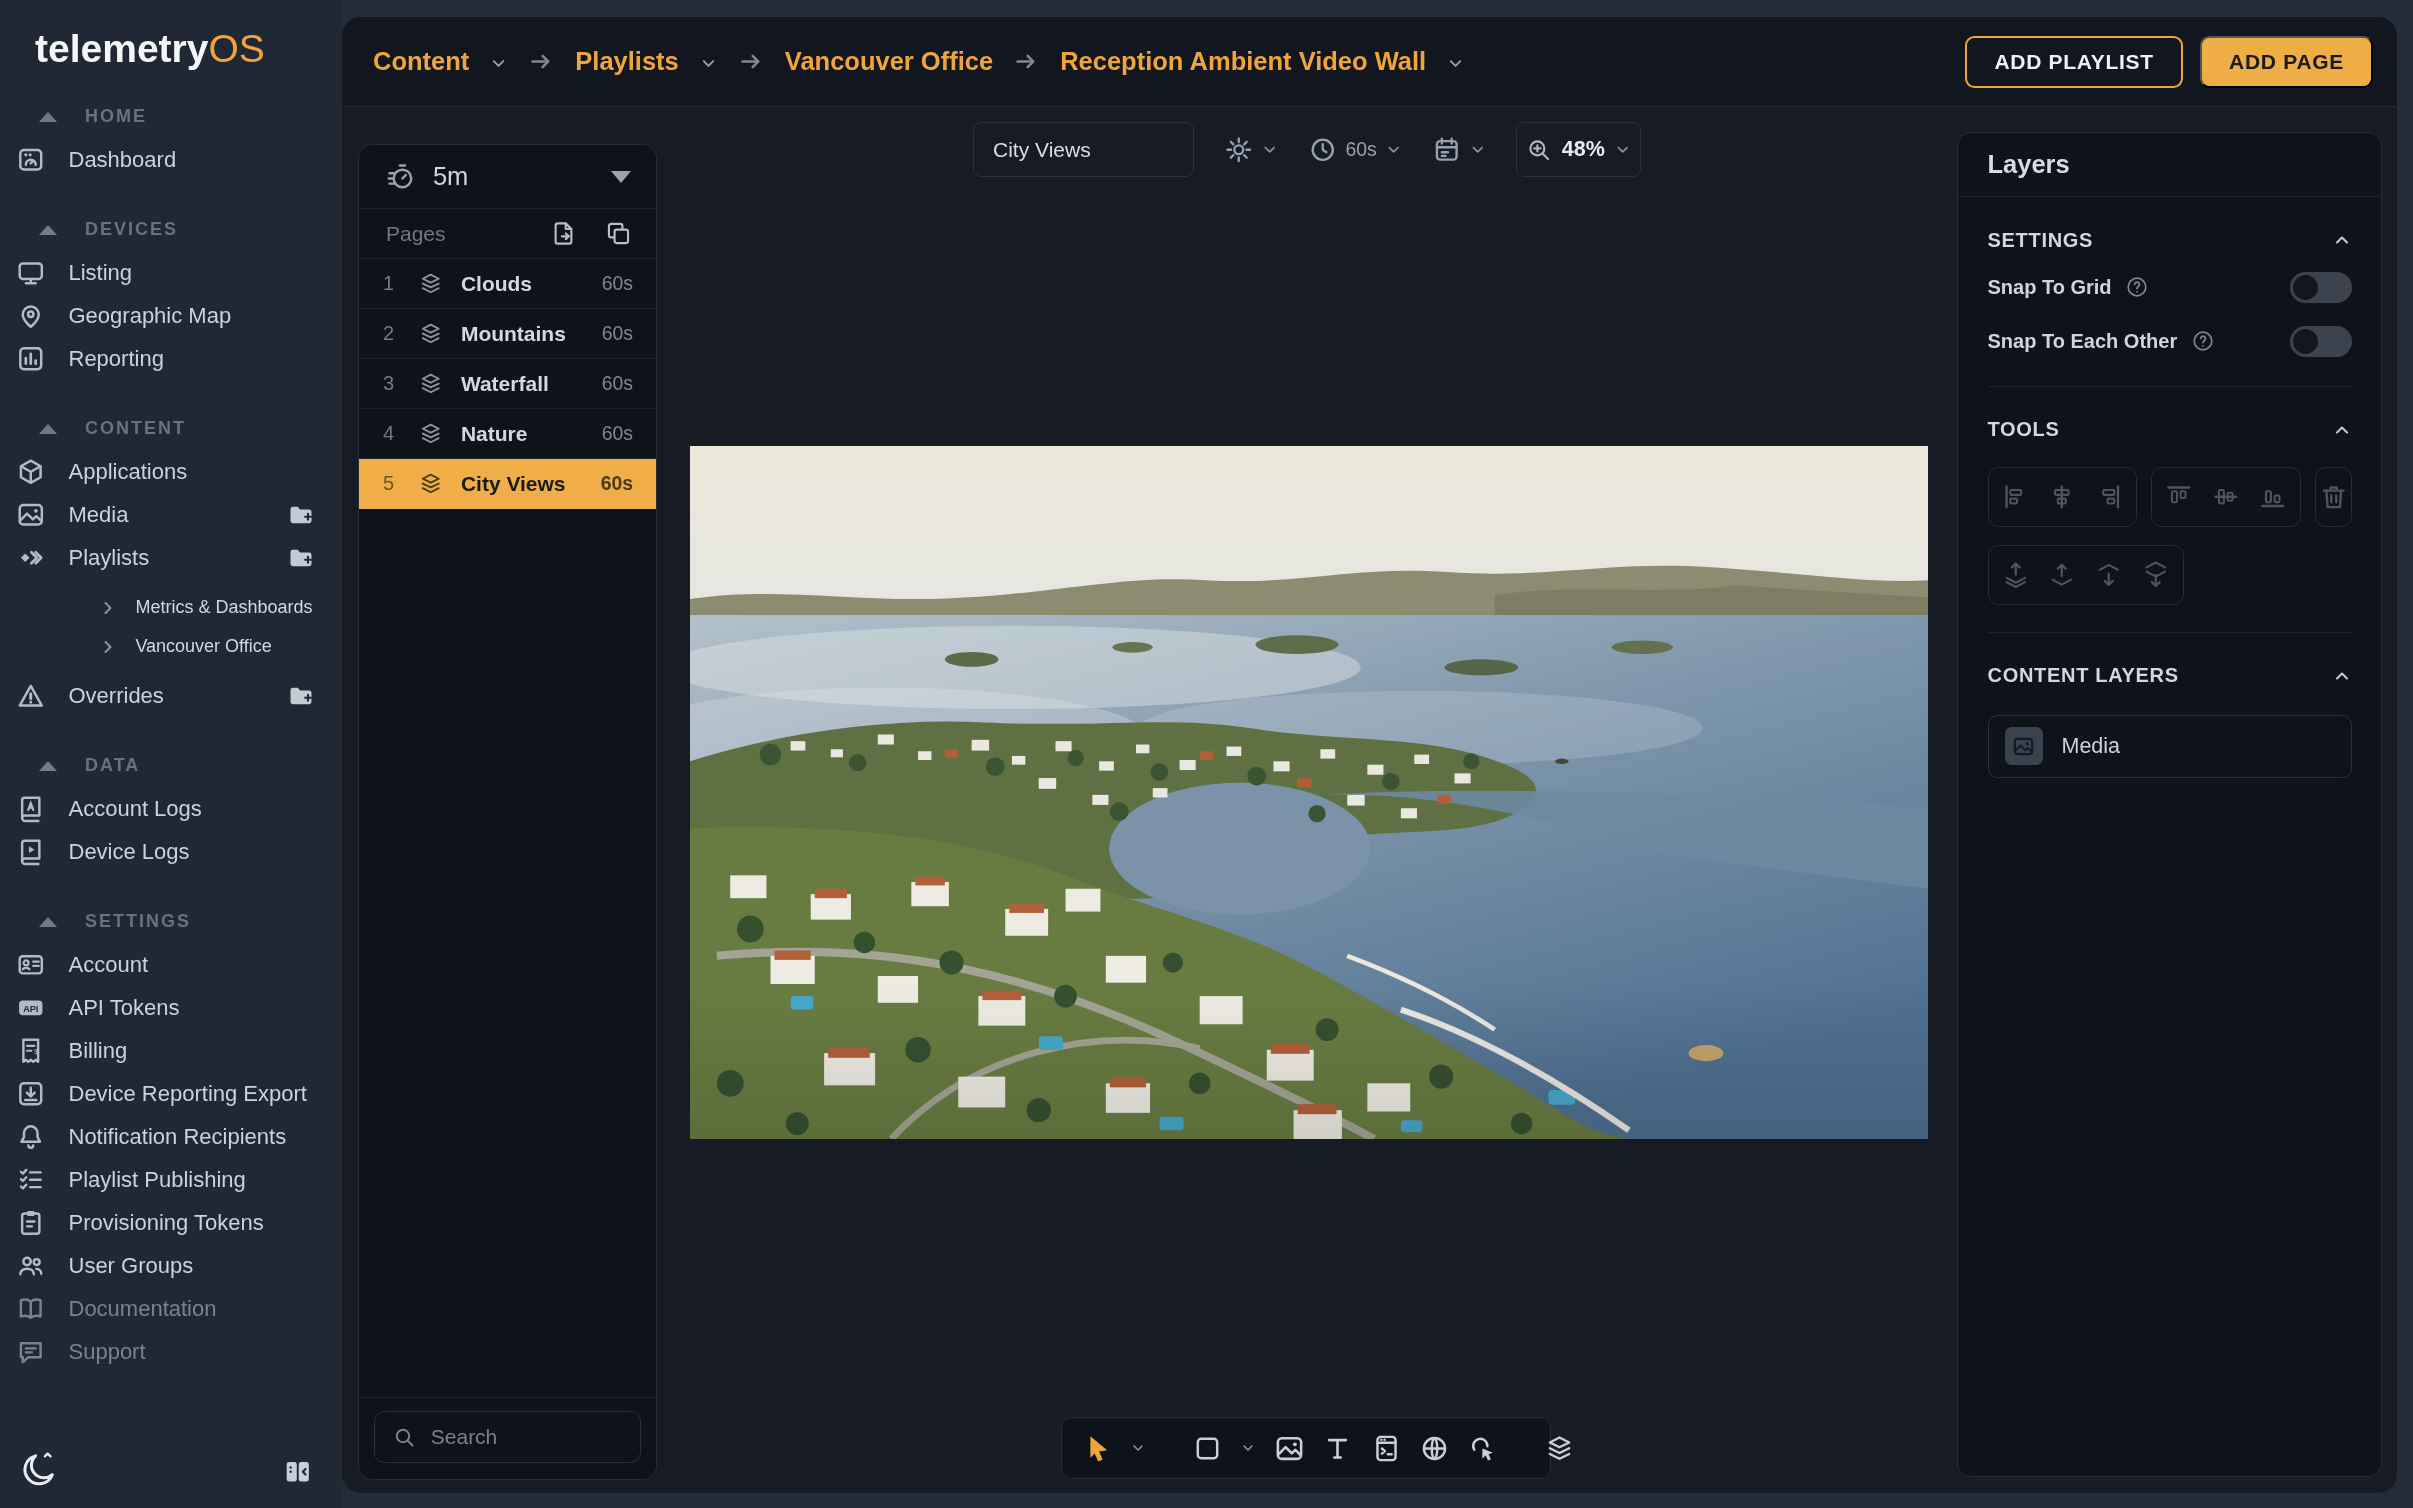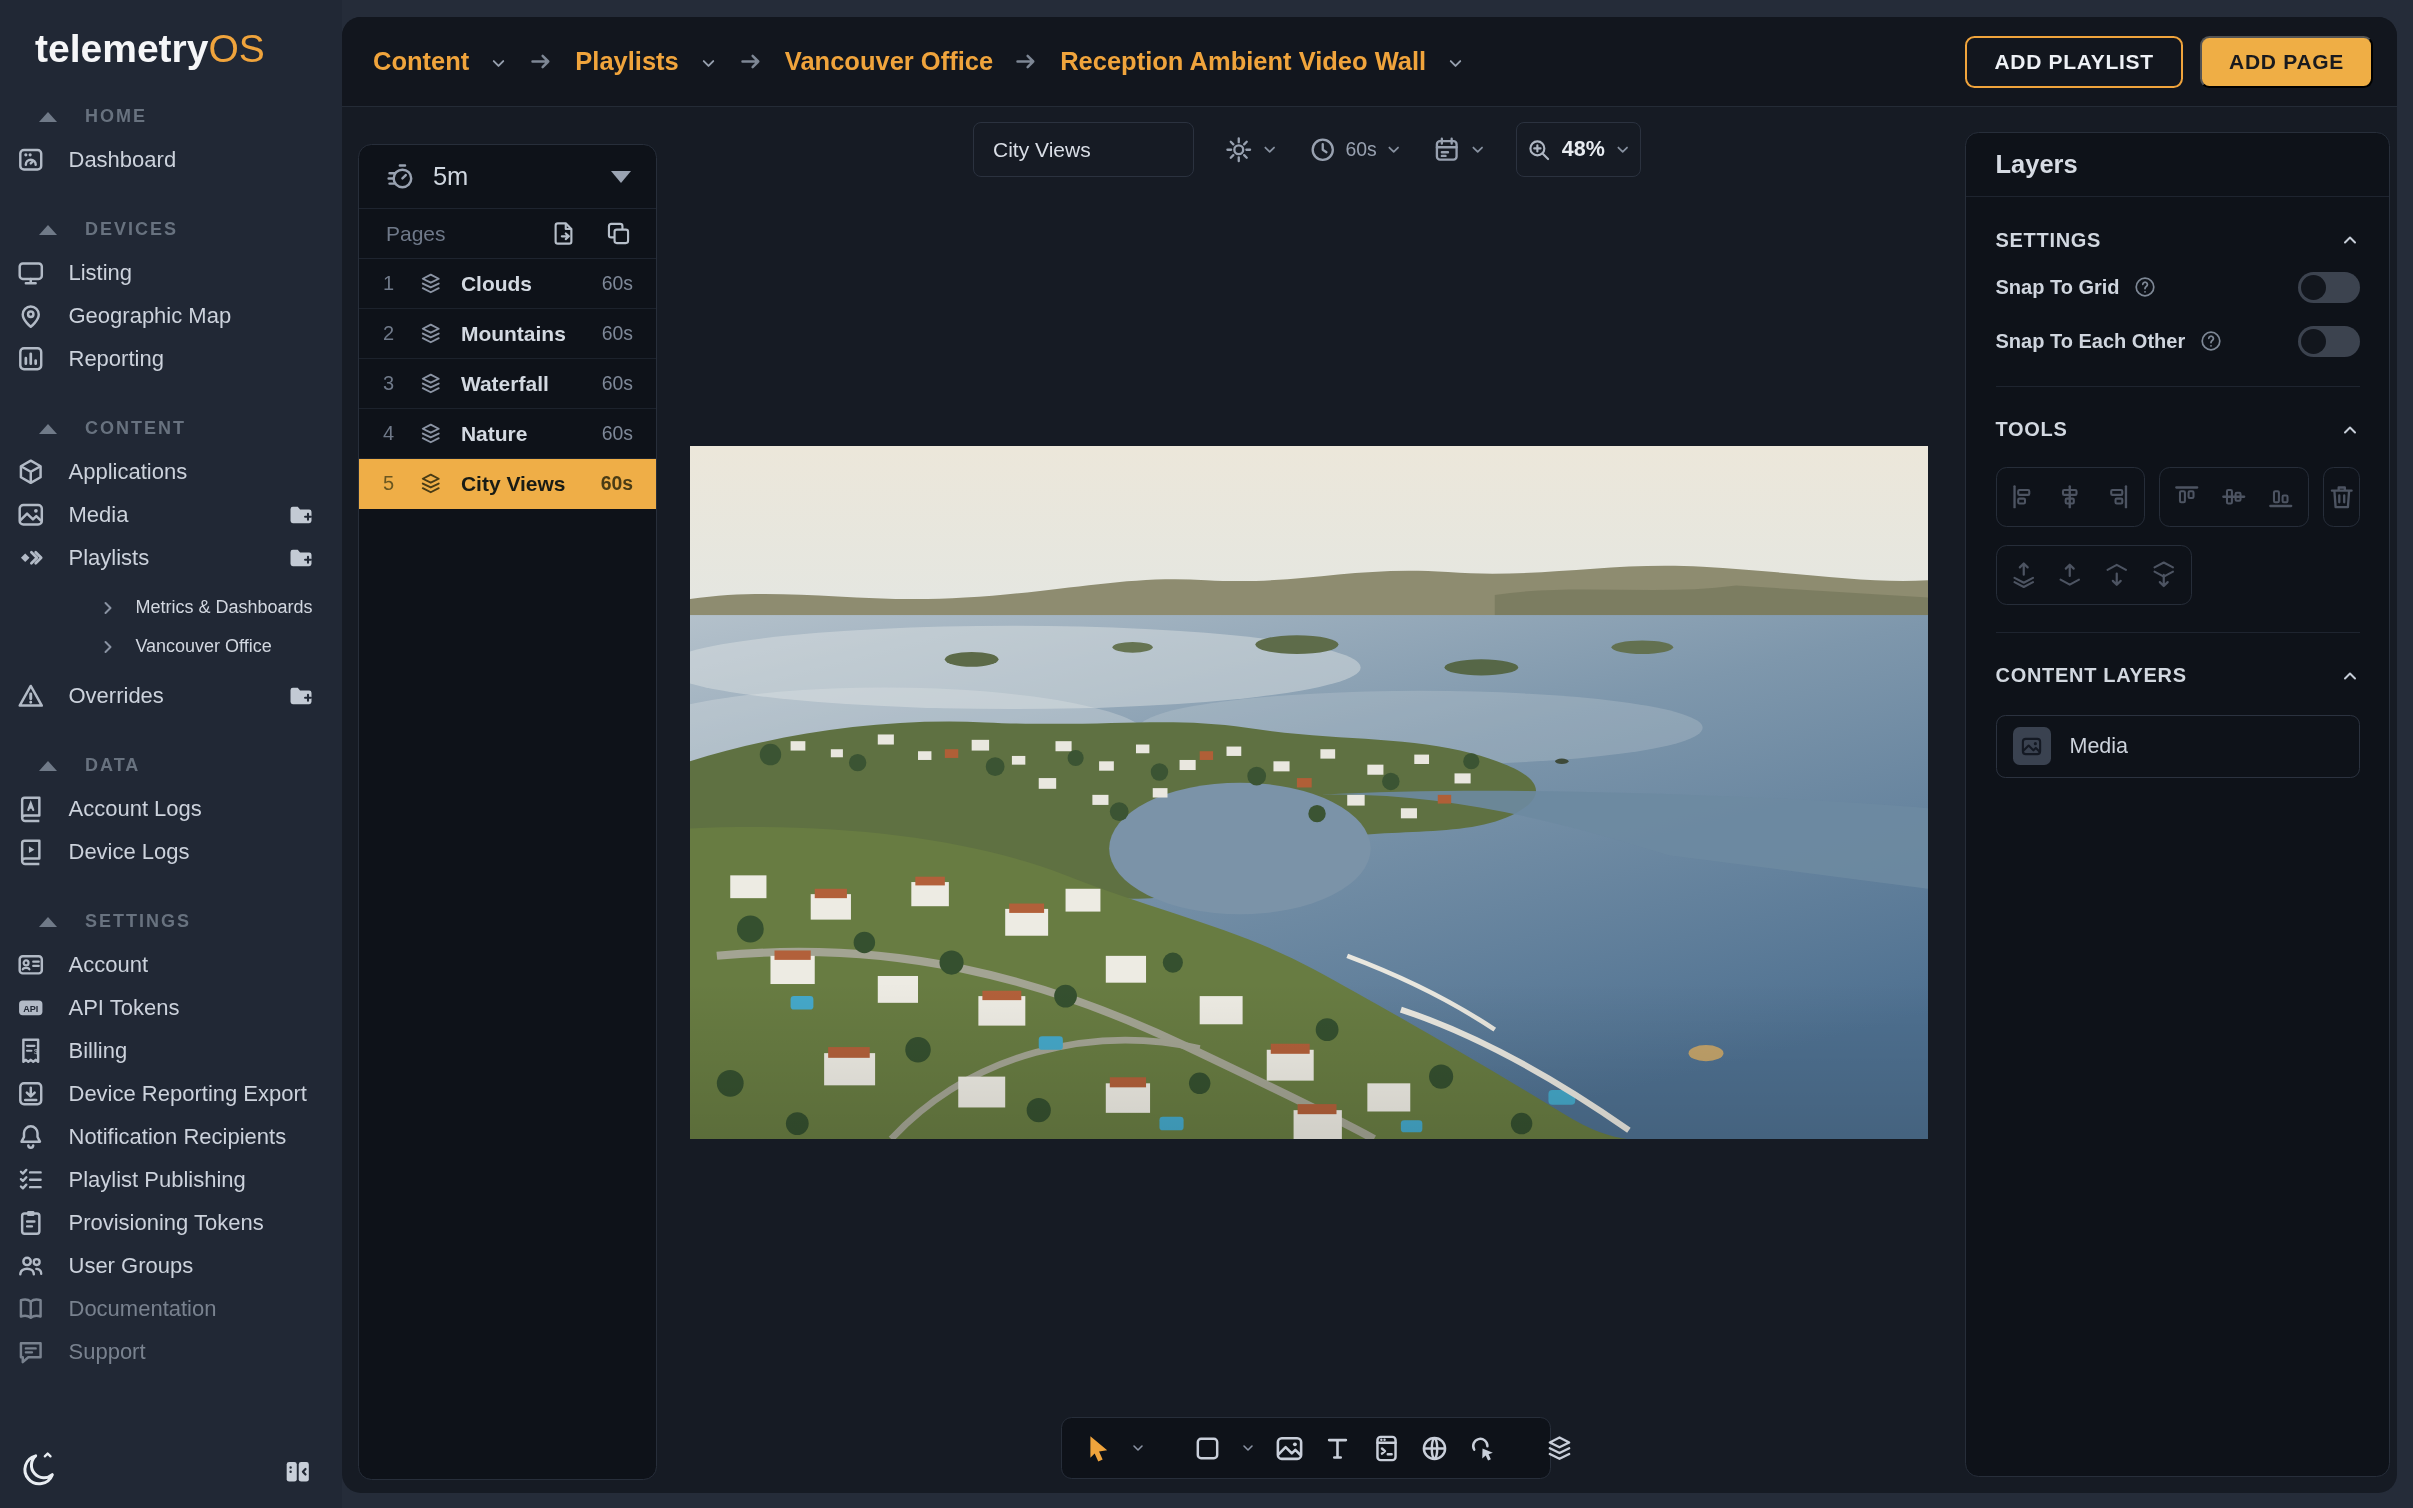--- a/index.html
+++ b/index.html
@@ -109,21 +109,21 @@
 
   .bottom-toolbar { position:absolute; left:719px; top:1400px; width:490px; height:62px;
                     background:#0e1219; border:1.3px solid #272e3a; border-radius:10.7px;
                     display:flex; align-items:center; padding:0 20px; gap:17.4px; }
   .bt-ic { width:31px; height:31px; color:#c9cfda; cursor:pointer; }
   .bt-sm { width:16px; height:16px; color:#8a93a3; cursor:pointer; }
   .bt-div { width:1.3px; height:38px; background:#272e3a; margin:0 5.4px; }
   .bt-cursor { color:#f0a43c; }
 
   
-  .layers-card { position:absolute; left:1615px; top:115px; width:425px; bottom:16px; overflow:hidden;margin-left:8px; }
+  .layers-card { position:absolute; left:1615px; top:115px; width:425px; bottom:16px; overflow:hidden; }
   .layers-title { height:64px; border-bottom:1.3px solid #1e242f; display:flex; align-items:center;
                   padding:0 29.5px; color:#d6dbe3; font-size:25.5px; font-weight:700; }
   .lp-body { padding:0 29.5px; }
   .lp-head { margin-top:23px; height:40px; display:flex; align-items:center;
              color:#d2d8e0; font-size:20px; font-weight:700; letter-spacing:0.7px; cursor:pointer; }
   .lp-head .ic { margin-left:auto; width:20px; height:20px; color:#c6cdd8; }
   .lp-row { height:54px; display:flex; align-items:center; gap:13.4px; }
   .lp-row .lbl { color:#cfd5de; font-size:20px; font-weight:600; }
   .help { width:24px; height:24px; color:#7d8795; cursor:pointer; }
   .toggle { margin-left:auto; width:62px; height:31px; border-radius:16px; background:#3c434f;
@@ -737,20 +737,30 @@
       <span class="num">5</span>
       <span class="ic">
           <svg viewBox="0 0 38 38" width="25.5" height="25.5">
             <use href="#i-layers3"></use>
           </svg>
         </span>
       <span class="nm">City Views</span>
       <span class="dur">60s</span>
     </div>
     <div class="p-spacer"></div>
+    <div class="search-wrap">
+      <div class="search-box">
+        <span class="ic">
+            <svg viewBox="0 0 36 36" width="24" height="24">
+              <use href="#i-search"></use>
+            </svg>
+          </span>
+        <input type="text" placeholder="Search" style="">
+      </div>
+    </div>
   </section>
 
   <div class="canvas-toolbar">
     <input class="name-input" type="text" value="City Views" style="">
     <span class="tb-group">
       <span class="ic">
           <svg viewBox="0 0 44 44" width="29.5" height="29.5">
             <use href="#i-gear"></use>
           </svg>
         </span>

